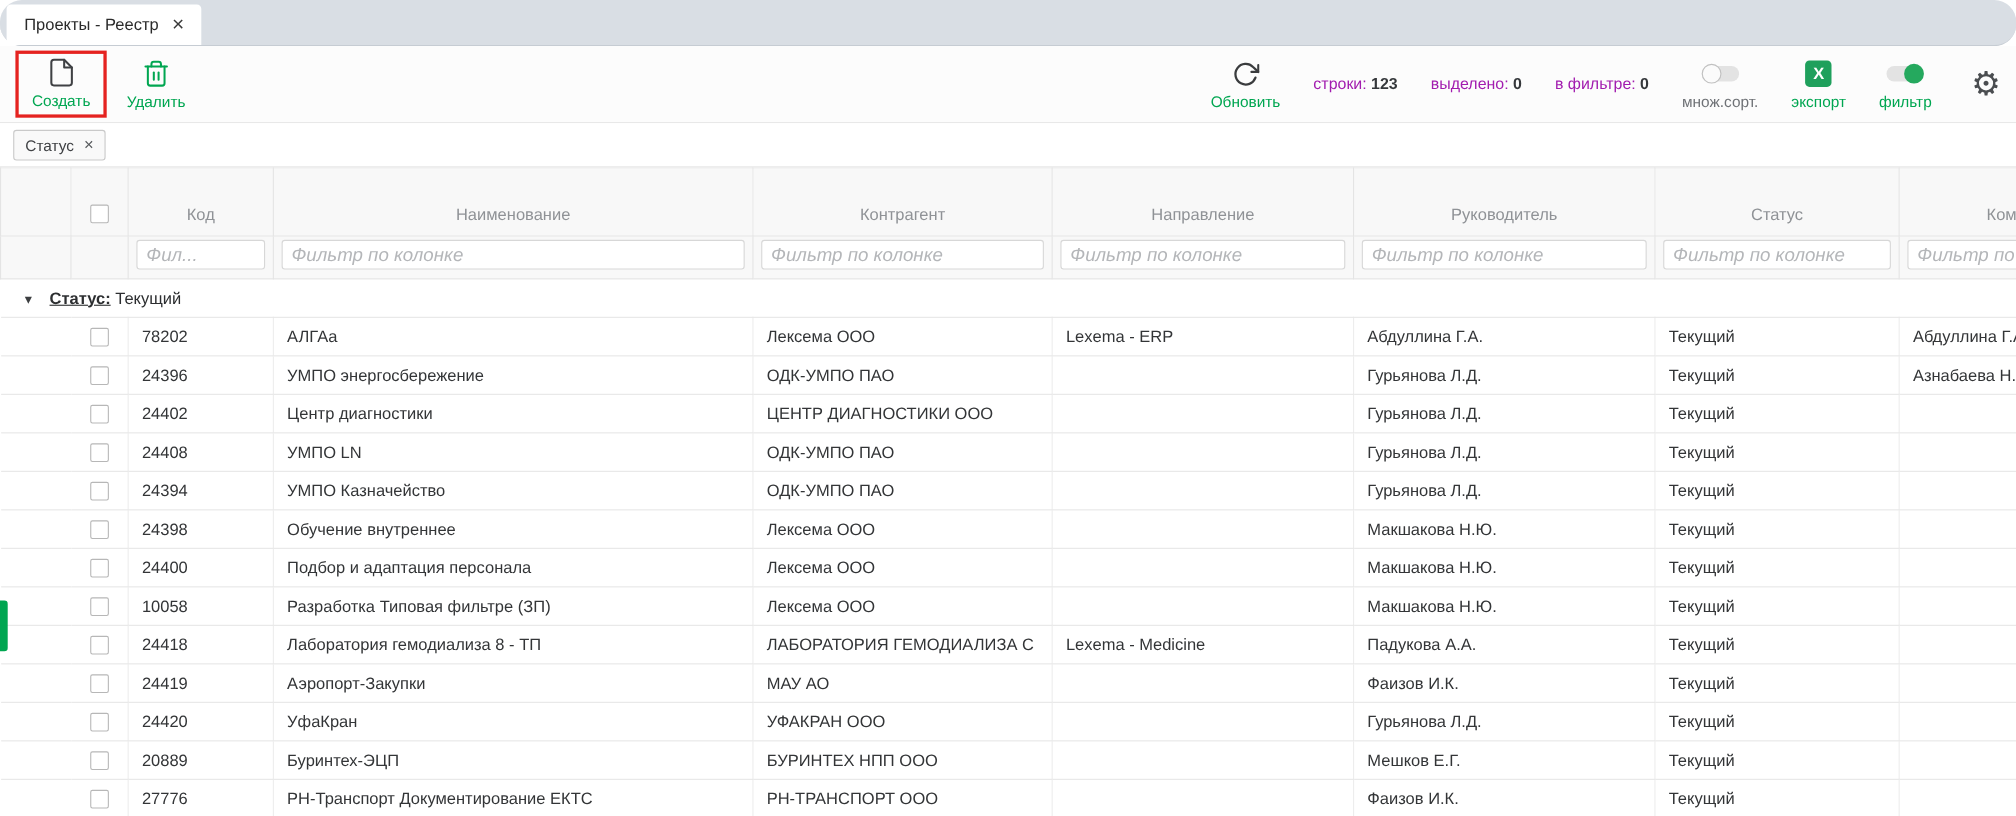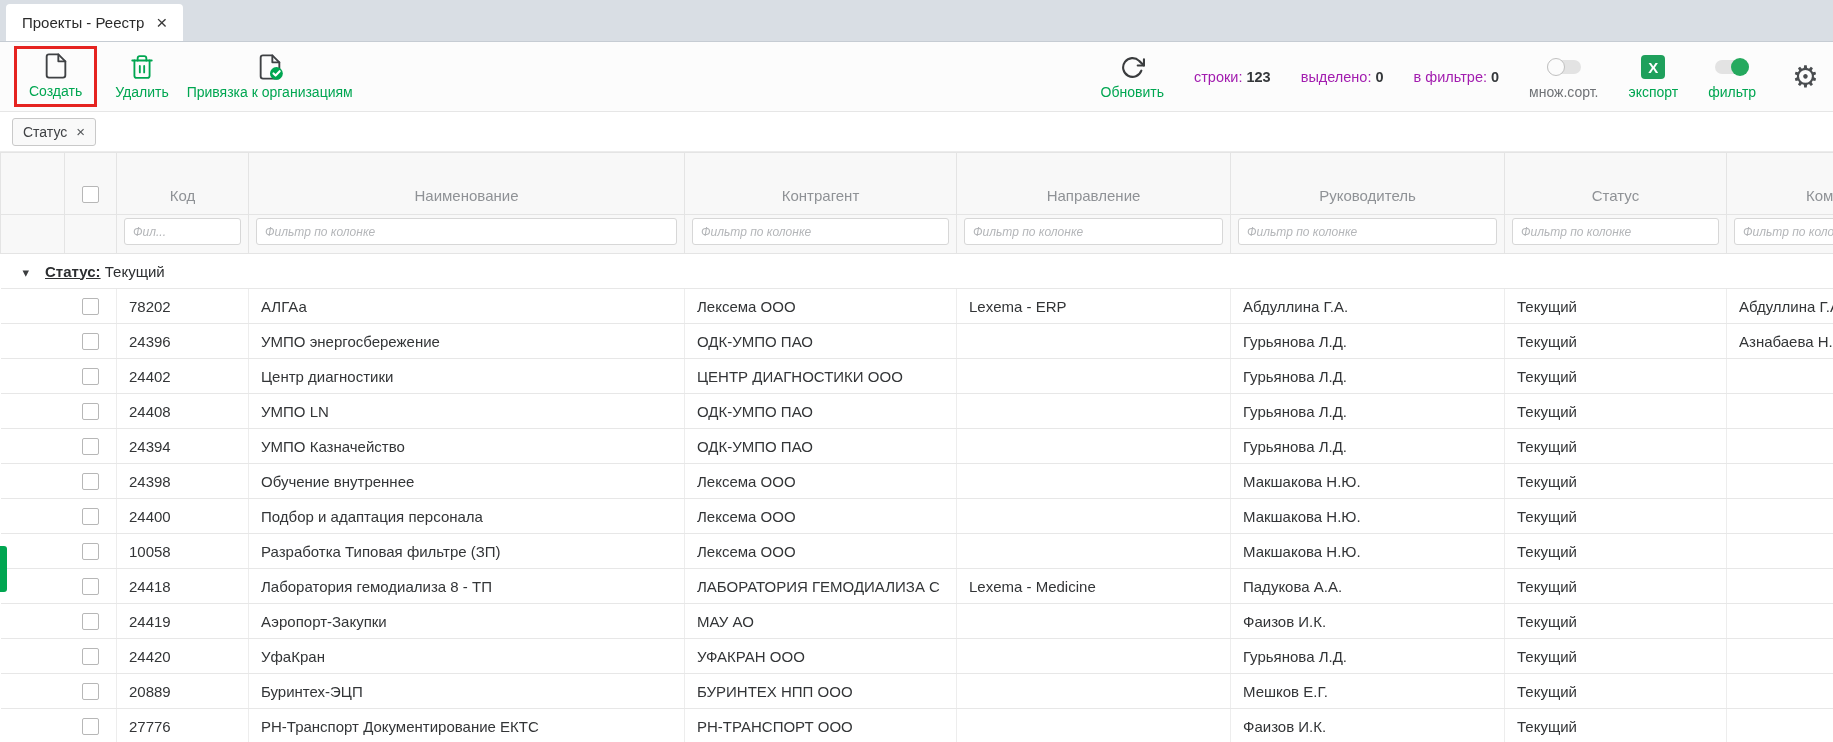--- a/index.html
+++ b/index.html
@@ -1,21 +1,21 @@
 <!DOCTYPE html>
 <html><head>
 <meta charset="utf-8">
 <style>
   * { margin:0; padding:0; box-sizing:border-box; }
   html,body { width:1833px; height:742px; overflow:hidden; background:#fff;
               font-family:"Liberation Sans", sans-serif; }
 
   
   .tabbar { height:42px; background:#d9dee4; display:flex; align-items:flex-end;
-            border-bottom:1px solid #c6ccd3; }
+            border-bottom:1px solid #c6ccd3;border-radius:20px; }
   .tab { background:#ffffff; height:37px; display:flex; align-items:center; gap:12px;
          padding:0 16px; margin-left:6px; font-size:15px; color:#2b2b2b;
          border-radius:4px 4px 0 0; cursor:default; }
   .tab-close { color:#3a3a3a; font-size:19px; line-height:1; cursor:pointer; }
 
   
   .toolbar { height:70px; background:#fcfcfc; border-bottom:1px solid #e6e6e6;
              display:flex; align-items:center; justify-content:space-between;
              padding:0 14px 0 14px; }
   .tool-group-left, .tool-group-right { display:flex; align-items:center; }
@@ -48,21 +48,21 @@
 
   
   .grid-wrap { width:1833px; overflow:hidden; position:relative; }
   table { border-collapse:collapse; table-layout:fixed; width:1946px; }
   thead th { background:#f8f8f8; border:1px solid #e4e4e4; font-weight:400;
              color:#8f9296; font-size:15px; }
   .title-row th { height:62px; vertical-align:bottom; padding:15px 6px 10px 6px;
                   text-align:center; white-space:nowrap; overflow:hidden; }
   .filter-row th { height:38px; padding:3px 7px 8px 7px; }
   .filter-row input { width:100%; height:27px; border:1px solid #d7d7d7; border-radius:3px;
-                      background:#fff; padding:0 8px; font-size:12px;
+                      background:#fff; padding:0 8px; font-size:17px;
                       font-family:"Liberation Sans", sans-serif; color:#444; outline:none; }
   .filter-row input::placeholder { color:#b4b6b9; font-style:italic; }
   thead input[type=checkbox] { margin-bottom:1px; }
   input[type=checkbox] { appearance:none; -webkit-appearance:none; width:17px; height:17px;
                          border:1px solid #b7b7b7; border-radius:2px; background:#fff;
                          cursor:pointer; vertical-align:middle; }
   tbody td { height:35px; border-bottom:1px solid #e7e7e7; border-right:1px solid #ededed;
              font-size:15px; color:#333537; padding:0 12px;
              white-space:nowrap; overflow:hidden; background:#fff; }
   tbody td.cell-expand { border-right:none; }
@@ -109,31 +109,20 @@
           <polyline points="3 6 5 6 21 6"></polyline>
           <path d="M19 6v14a2 2 0 0 1-2 2H7a2 2 0 0 1-2-2V6"></path>
           <path d="M8 6V4a2 2 0 0 1 2-2h4a2 2 0 0 1 2 2v2"></path>
           <line x1="10" y1="11" x2="10" y2="17"></line>
             <line x1="14" y1="11" x2="14" y2="17"></line>
         </svg>
       </span>
       <span>Удалить</span>
     </div>
 
-    <div class="tool-btn">
-      <span class="ic">
-        <svg class="icon" width="28" height="28" viewBox="0 0 24 24" fill="none" stroke="#3f4144" stroke-width="1.6" stroke-linecap="round" stroke-linejoin="round">
-          <path d="M14 2H6a2 2 0 0 0-2 2v16a2 2 0 0 0 2 2h12a2 2 0 0 0 2-2V8z"></path>
-          <polyline points="14 2 14 8 20 8"></polyline>
-          <circle cx="17.5" cy="17.5" r="5.5" fill="#00a651" stroke="none"></circle>
-          <polyline points="15 17.5 16.8 19.3 20.3 15.6" stroke="#ffffff" stroke-width="1.8"></polyline>
-        </svg>
-      </span>
-      <span>Привязка к организациям</span>
-    </div>
   </div>
 
   <div class="tool-group-right">
 
     <div class="tool-btn">
       <span class="ic">
         <svg class="icon" width="25" height="25" viewBox="0 0 24 24" fill="none" stroke="#3a3c3e" stroke-width="2" stroke-linecap="round" stroke-linejoin="round">
           <path d="M23 4v6h-6"></path>
           <path d="M20.49 15a9 9 0 1 1-2.12-9.36L23 10"></path>
         </svg>

